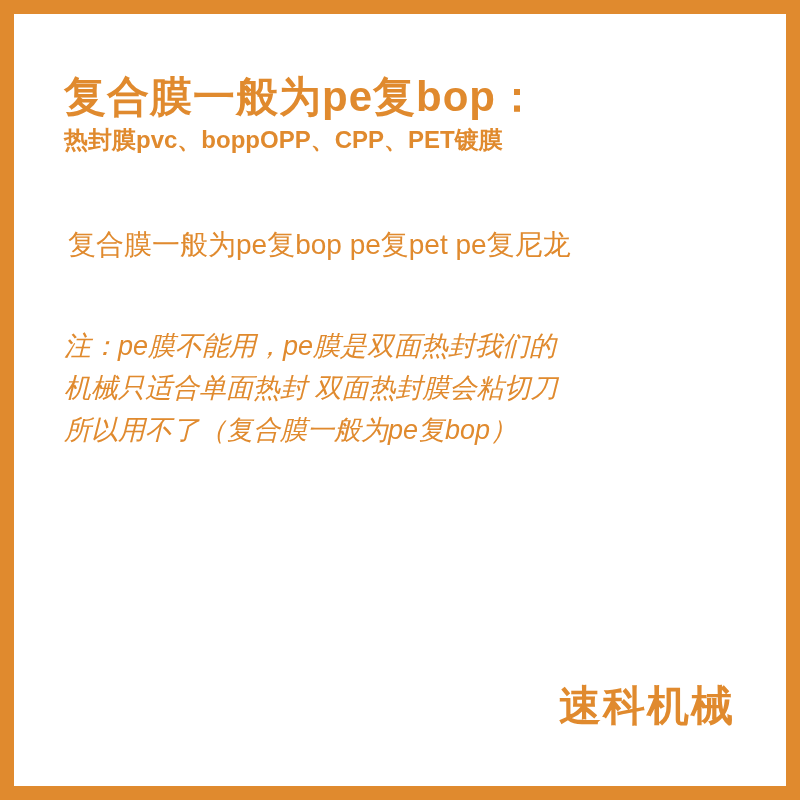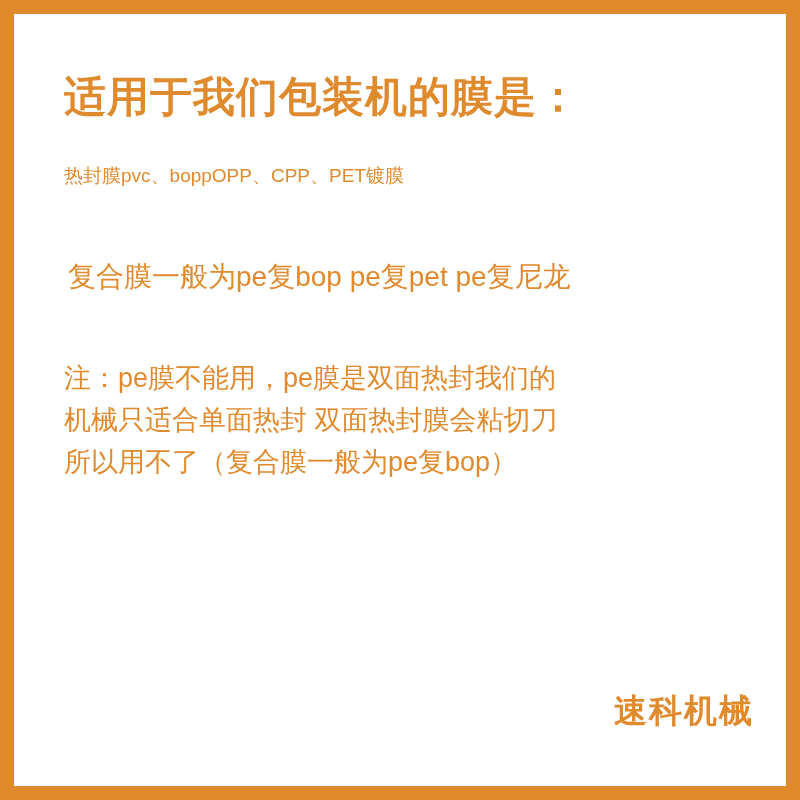--- a/index.html
+++ b/index.html
@@ -29,62 +29,62 @@
     letter-spacing: 1px;
     line-height: 1.2;
     margin: 18px 0 0 8px;
     white-space: nowrap;
   }
   .block {
     color: #e08a2e;
     margin-left: 8px;
   }
   .spec-block {
-    margin-top: 40px;
-    font-size: 19px;
-    font-weight: normal;
+    font-size: 24px;
+    font-weight: bold;
     line-height: 1.52;
     letter-spacing: 0px;
   }
   .spec-line {
     white-space: nowrap;
   }
   .composite-block {
     margin-top: 66px;
     font-size: 28px;
     line-height: 1.4;
     white-space: nowrap;
     margin-left: 12px;
   }
   .note-block {
     margin-top: 62px;
     font-size: 27px;
     line-height: 1.55;
+    font-style: italic;
   }
   .note-line {
     white-space: nowrap;
   }
   .brand {
     position: absolute;
-    right: 32px;
+    right: 51px;
     bottom: 52px;
     color: #e08a2e;
-    font-size: 33px;
+    font-size: 42px;
     font-weight: bold;
     letter-spacing: 2px;
     white-space: nowrap;
     font-family: Liberation Serif, serif;
   }
 </style>
 </head>
 <body>
 
 <div class="poster">
 
-  <div class="title">适用于我们包装机的膜是：</div>
+  <div class="title">复合膜一般为pe复bop：</div>
 
   <div class="block spec-block">
     <div class="spec-line">热封膜pvc、boppOPP、CPP、PET镀膜</div>
   </div>
 
   <div class="block composite-block">复合膜一般为pe复bop pe复pet pe复尼龙</div>
 
   <div class="block note-block">
     <div class="note-line">注：pe膜不能用，pe膜是双面热封我们的</div>
     <div class="note-line">机械只适合单面热封 双面热封膜会粘切刀</div>

